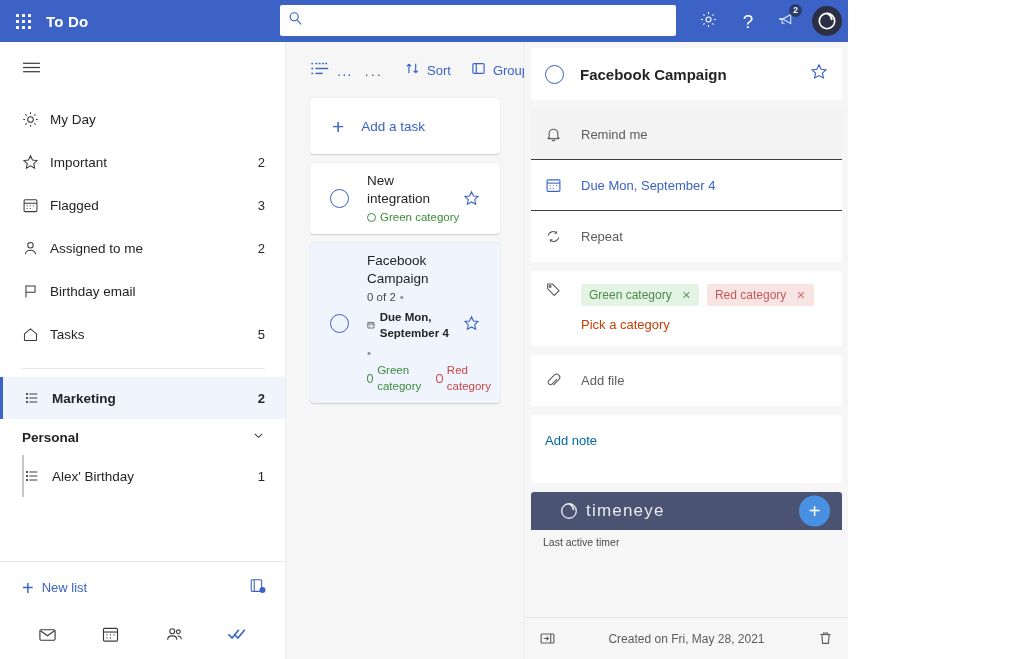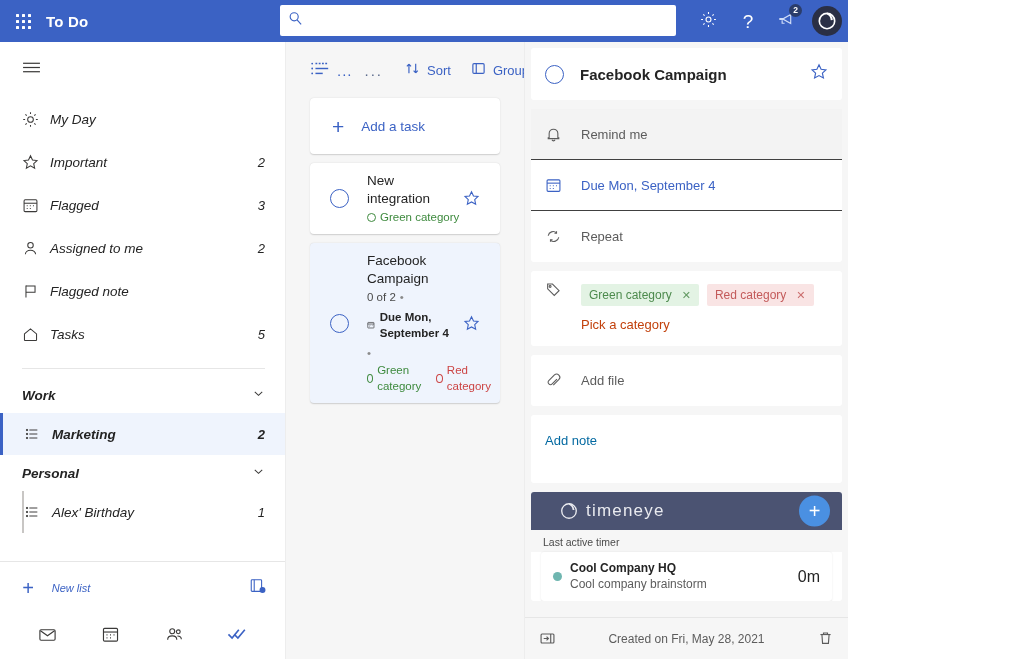--- a/index.html
+++ b/index.html
@@ -44,21 +44,20 @@
     display: flex; align-items: center; justify-content: center; margin-left: 4px; cursor: pointer;
   }
 
   
   .body { flex: 1; display: flex; min-height: 0; background: #f6f6f6; }
 
   
   .sidebar {
     width: 286px; flex: 0 0 286px; background: #ffffff; display: flex; flex-direction: column;
     border-right: 1px solid #ededed;
-    font-style: italic;
   }
   .hamburger { height: 54px; display: flex; align-items: center; padding-left: 22px; cursor: pointer; }
   .nav-scroll { flex: 1; overflow: hidden; padding-top: 2px; }
   .nav-item {
     height: 43px; display: flex; align-items: center; padding: 0 20px 0 22px; cursor: pointer;
     position: relative;
   }
   .nav-ic { width: 28px; flex: 0 0 28px; display: flex; align-items: center; color: #3b3a39; }
   .nav-label { font-size: 13.5px; color: #242424; flex: 1; }
   .nav-count { font-size: 13px; color: #242424; }
@@ -81,21 +80,21 @@
   .list-item.selected::before {
     content: ""; position: absolute; left: 0; top: 0; bottom: 0; width: 3px; background: #3b62c4;
   }
   .list-item.selected .nav-label { font-weight: 700; }
   .list-item.selected .nav-count { font-weight: 700; }
 
   .newlist-row {
     height: 52px; border-top: 1px solid #e6e6e6; display: flex; align-items: center;
     padding: 0 18px 0 22px; cursor: pointer;
   }
-  .newlist-text { color: #3b62c4; font-size: 11px; margin-left: 18px; flex: 1; }
+  .newlist-text { color: #3b62c4; font-size: 13px; margin-left: 8px; flex: 1; }
   .bottom-nav {
     height: 46px; display: flex; align-items: center; justify-content: space-around; padding: 0 16px;
   }
   .bottom-nav .bn { cursor: pointer; display: flex; align-items: center; justify-content: center;
     width: 40px; height: 34px; }
 
   
   .center { flex: 1; min-width: 0; background: #f6f6f6; display: flex; flex-direction: column; }
   .center-toolbar {
     height: 56px; display: flex; align-items: center; padding: 0 24px 0 24px; gap: 0;
@@ -330,44 +329,36 @@
           <span class="nav-count">2</span>
         </div>
 
         <div class="nav-item">
           <span class="nav-ic">
             <svg width="17" height="17" viewBox="0 0 18 18" fill="none" stroke="#3b3a39" stroke-width="1.1">
               <path d="M4.2 2.6v12.8"></path>
                 <path d="M4.2 3.2h9.6v6.6H4.2"></path>
             </svg>
           </span>
-          <span class="nav-label">Flagged note</span>
+          <span class="nav-label">Birthday email</span>
           <span class="nav-count"></span>
         </div>
 
         <div class="nav-item">
           <span class="nav-ic">
             <svg width="17" height="17" viewBox="0 0 18 18" fill="none" stroke="#3b3a39" stroke-width="1.1">
               <path d="M2.6 8.4L9 3.1l6.4 5.3v6.2a.8.8 0 01-.8.8H3.4a.8.8 0 01-.8-.8z"></path>
             </svg>
           </span>
           <span class="nav-label">Tasks</span>
           <span class="nav-count">5</span>
         </div>
 
         <div class="nav-sep"></div>
 
-        <div class="group-head">
-          <span class="gtitle">Work</span>
-          <span>
-            <svg width="13" height="13" viewBox="0 0 14 14" fill="none" stroke="#3b3a39" stroke-width="1.1">
-              <path d="M3 5.3L7 9l4-3.7"></path>
-            </svg>
-          </span>
-        </div>
         <div class="group-child-wrap">
           <div class="list-item selected">
             <span class="nav-ic">
               <svg width="16" height="16" viewBox="0 0 18 18" fill="none" stroke="#3b3a39" stroke-width="1.1">
                 <line x1="6" y1="4.5" x2="15" y2="4.5"></line>
                   <line x1="6" y1="9" x2="15" y2="9"></line>
                 <line x1="6" y1="13.5" x2="15" y2="13.5"></line>
                 <circle cx="3.4" cy="4.5" r=".8" fill="#3b3a39"></circle>
                   <circle cx="3.4" cy="9" r=".8" fill="#3b3a39"></circle>
                 <circle cx="3.4" cy="13.5" r=".8" fill="#3b3a39"></circle>
@@ -670,28 +661,20 @@
             <span class="te-logo">
               <svg width="20" height="20" viewBox="0 0 22 22" fill="none" stroke="#e9eaef" stroke-width="1.5">
                 <circle cx="11" cy="11" r="8"></circle>
                 <path d="M11 3c2.9 1.2 4.7 4 5 6.9" stroke-width="2"></path>
               </svg>
               <span class="te-name">timeneye</span>
             </span>
             <span class="te-plus">+</span>
           </div>
           <div class="te-sub">Last active timer</div>
-          <div class="te-item">
-            <span class="te-dot"></span>
-            <div class="te-body">
-              <div class="te-proj">Cool Company HQ</div>
-              <div class="te-task">Cool company brainstorm</div>
-            </div>
-            <span class="te-time">0m</span>
-          </div>
         </div>
       </div>
 
       <div class="detail-footer">
         <span class="df-left">
           <svg width="17" height="17" viewBox="0 0 18 18" fill="none" stroke="#5c5c5c" stroke-width="1.2">
             <rect x="2.2" y="4.2" width="13.6" height="9.6" rx="1"></rect>
               <line x1="12.4" y1="4.2" x2="12.4" y2="13.8"></line>
             <path d="M5 9h4.6M8 7l2 2-2 2"></path>
           </svg>

